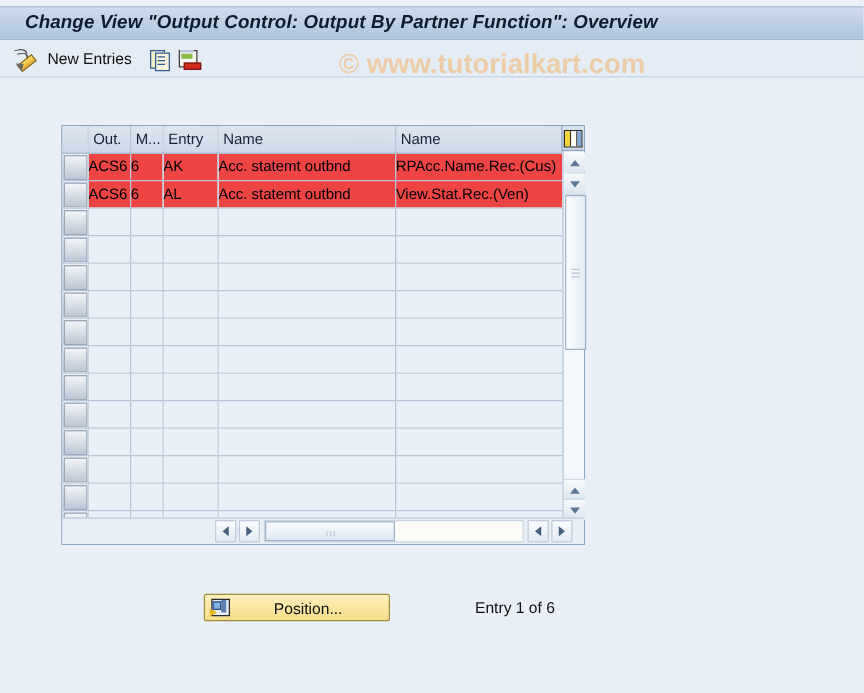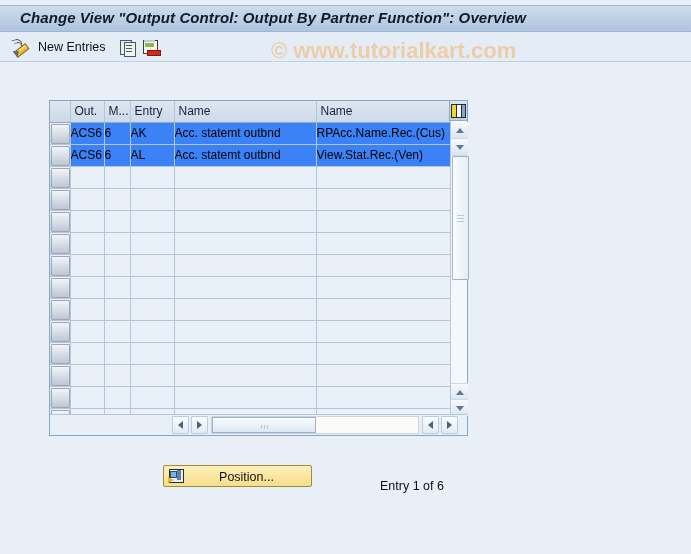--- a/index.html
+++ b/index.html
@@ -113,21 +113,21 @@
     padding-left:4px;
     height:21px;
   }
   th.sel-col,td.sel-col{
     width:20px;padding:0 !important;
     background:linear-gradient(to bottom,#eef2f7,#c3ccd8);
     border-right:1px solid #9fb0c4;
   }
   thead th.sel-col{background:linear-gradient(to bottom,#e3e9f1,#ccd4de);}
   td.cell{background:#eaf0f8;padding-left:4px;color:#000;}
-  tr.data-row td.cell{background:#3b82f6;}
+  tr.data-row td.cell{background:#ef4444;}
   .col-out{width:34px;}
   .col-med{width:26px;}
   .col-funct{width:44px;}
   .col-name1{width:142px;}
   .col-name2{width:134px;}
 
   
   td.sel-col .selbtn{
     width:17px;height:18px;margin:1px 0 0 1px;
     background:linear-gradient(to bottom,#f2f5f9,#bcc6d3);
@@ -194,21 +194,21 @@
   }
   #hthumb{
     position:absolute;left:0px;top:0px;width:104px;height:16px;
     background:linear-gradient(to bottom,#fafcff,#dde7f1);
     border:1px solid #9fb3c8;box-sizing:border-box;
   }
   #hthumb .hg{position:absolute;top:7px;width:1px;height:4px;background:#b9c7d6;}
 
   
   #position-button{
-    position:absolute;left:163px;top:465px;width:149px;height:22px;
+    position:absolute;left:163px;top:475px;width:149px;height:22px;
     background:linear-gradient(to bottom,#fdf0bc,#f6dd8a);
     border:1px solid #a08a3c;border-radius:2px;
     box-sizing:border-box;cursor:pointer;
   }
   #position-label{
     position:absolute;left:0;top:0;width:149px;height:22px;
     display:flex;align-items:center;justify-content:center;
     font-size:12.5px;color:#121212;padding-left:16px;box-sizing:border-box;
   }
   .ico-pos{position:absolute;left:4px;top:3px;width:16px;height:15px;}

